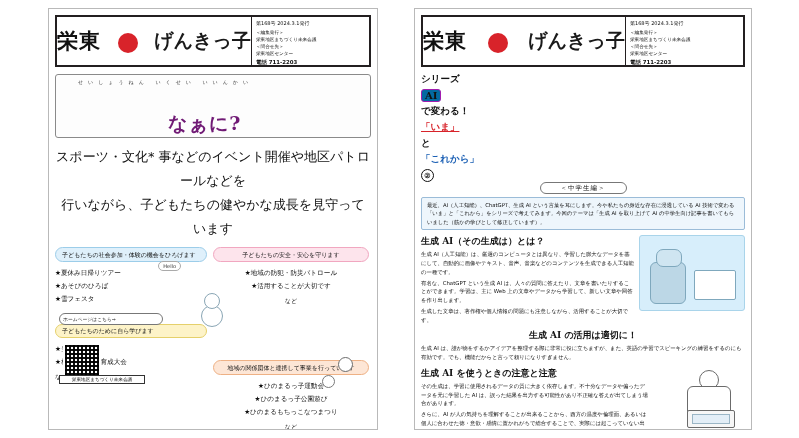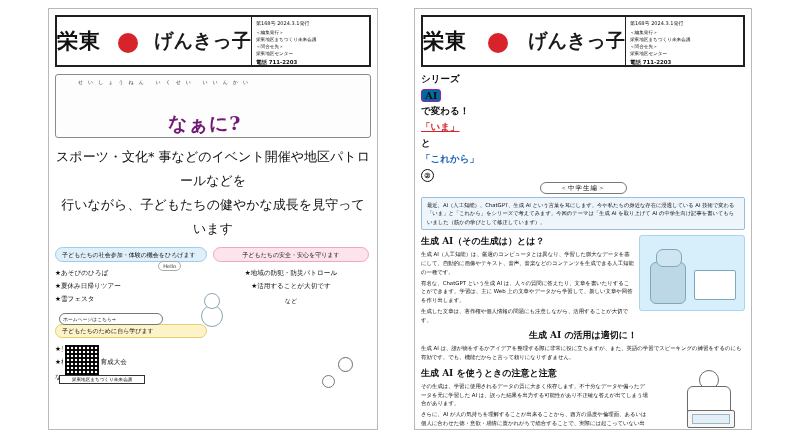--- a/index.html
+++ b/index.html
@@ -235,22 +235,22 @@
 
         <svg class="garland" viewBox="0 0 120 24">
           <path d="M2,4 C12,14 22,14 32,4" stroke="#777" fill="none" stroke-width="1"></path>
           <path d="M32,4 C42,14 52,14 62,4" stroke="#777" fill="none" stroke-width="1"></path>
           <path d="M62,4 C72,14 82,14 92,4" stroke="#777" fill="none" stroke-width="1"></path>
           <path d="M92,4 C102,14 112,14 118,6" stroke="#777" fill="none" stroke-width="1"></path>
         </svg>
 
         <div class="col-left">
           <span class="tag blue">子どもたちの社会参加・体験の機会をひろげます</span>
+          <div class="star-item">★夏休み日帰りツアー</div>
           <div class="star-item">★あそびのひろば</div>
-          <div class="star-item">★夏休み日帰りツアー</div>
           <div class="star-item">★雪フェスタ</div>
 
           <div class="snowman">
             <div class="b1"></div>
               <div class="b2"></div>
           </div>
           <div class="hello-bubble">Hello</div>
 
           <div style="margin-top:18px">
             <span class="tag yellow">子どもたちのために自ら学びます</span>
@@ -268,20 +268,27 @@
           <span class="tag pink">子どもたちの安全・安心を守ります</span>
           <div class="star-item">★地域の防犯・防災パトロール</div>
           <div class="star-item">★活用することが大切です</div>
           <div class="star-item note">など</div>
 
           <div class="kid">
             <div class="head"></div>
           </div>
           <div class="ball" style="right:34px;top:128px"></div>
 
+          <div style="margin-top:54px">
+            <span class="tag orange">地域の関係団体と連携して事業を行っています</span>
+            <div class="star-item">★ひのまるっ子運動会</div>
+            <div class="star-item">★ひのまるっ子公園遊び</div>
+            <div class="star-item">★ひのまるもちっこなつまつり</div>
+            <div class="star-item note">など</div>
+          </div>
         </div>
       </div>
     </div>
   </div>
 
   <div class="page right">
     <div class="inner">
 
       <div class="masthead">
         <div class="mast-title">

